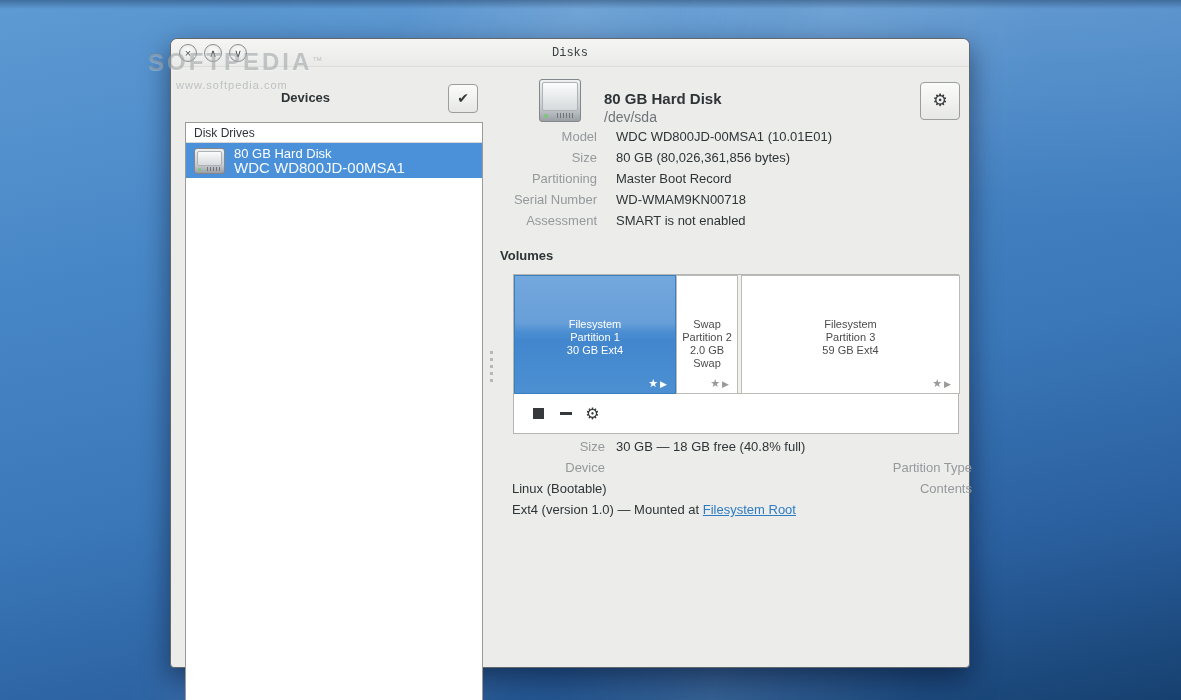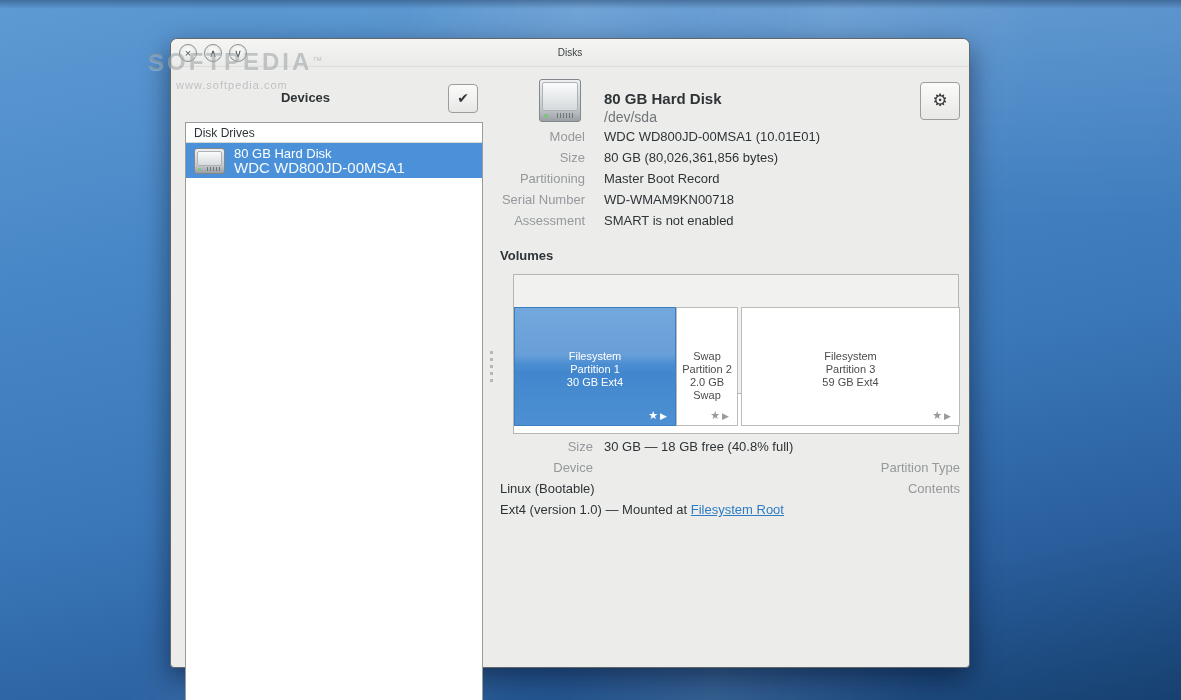--- a/index.html
+++ b/index.html
@@ -16,22 +16,22 @@
   }
   .watermark { position:absolute; left:148px; top:48px; z-index:50; pointer-events:none;
     color:rgba(125,130,133,.42); text-shadow:0 1px 0 rgba(255,255,255,.28); }
   .watermark .wm-title { font-size:24px; font-weight:bold; letter-spacing:3px; }
   .watermark .wm-tm { font-size:10px; vertical-align:super; }
   .watermark .wm-url { font-size:11px; margin:3px 0 0 28px; color:rgba(140,145,148,.5); letter-spacing:1px; }
 
   .window { position:absolute; left:170px; top:38px; width:800px; height:630px;
     background:#ececeb; border:1px solid #62676b; border-radius:7px 7px 4px 4px;
     box-shadow:0 10px 28px rgba(0,5,25,.5); }
-  .titlebar { height:28px; line-height:28px; text-align:center; font-size:10px; color:#3c4043;
-    background:linear-gradient(#f5f5f4,#eaeae9); border-bottom:1px solid #dddddb; border-radius:7px 7px 0 0; }
+  .titlebar { height:28px; line-height:28px; text-align:center; font-size:12px; color:#3c4043;
+    background:linear-gradient(#f5f5f4,#eaeae9); border-bottom:1px solid #dddddb; border-radius:7px 7px 0 0;font-family:Liberation Mono, monospace; }
   .win-controls { position:absolute; left:8px; top:5px; display:flex; gap:7px; z-index:5; }
   .win-btn { width:18px; height:18px; border-radius:50%; border:1px solid #8a8e91;
     background:radial-gradient(circle at 50% 35%, #fdfdfd, #dbdbd9); color:#4a4f52;
     font-size:11px; line-height:16px; text-align:center; cursor:default; }
 
   
   .sidebar { position:absolute; left:0; top:29px; width:329px; height:601px; }
   .devices-title { position:absolute; left:0; top:0; width:100%; height:56px; }
   .devices-label { position:absolute; left:0; right:60px; top:22px; text-align:center;
     font-weight:bold; font-size:13px; }
@@ -70,31 +70,31 @@
   
   .main { position:absolute; left:329px; top:28px; width:471px; height:602px; font-size:13px; }
   .drive-header { position:absolute; left:0; top:10px; width:100%; height:72px; }
   .drive-header .disk-lg { position:absolute; left:39px; top:2px; }
   .drive-title { position:absolute; left:104px; top:13px; font-size:15px; font-weight:bold; }
   .drive-sub { position:absolute; left:104px; top:32px; font-size:14px; color:#6f7578; }
   .gear-btn { position:absolute; right:11px; top:5px; width:40px; height:38px;
     border:1px solid #9a9e9f; border-radius:4px; background:linear-gradient(#fbfbfa,#e7e7e5);
     text-align:center; line-height:36px; font-size:17px; color:#36393b; }
 
-  .kv { display:grid; column-gap:19px; row-gap:6px; position:absolute; left:0; width:460px; }
+  .kv { display:grid; column-gap:19px; row-gap:6px; position:absolute; left:12px; width:460px; }
   .kv .k { text-align:right; color:#95999b; white-space:nowrap; }
   .kv .v { color:#2e3436; white-space:nowrap; }
   .drive-kv { top:62px; grid-template-columns:85px 1fr; }
   .part-kv { top:372px; grid-template-columns:93px 1fr; column-gap:11px; }
 
   .volumes-title { position:absolute; left:0; top:181px; font-weight:bold; font-size:13px; }
   .volumes-frame { position:absolute; left:13px; top:207px; width:446px; height:160px;
     border:1px solid #b5b5b2; background:#f1f1ef; }
   .partitions { position:relative; height:119px; border-bottom:1px solid #b5b5b2; }
-  .part { position:absolute; top:0; height:119px; background:#fff; border:1px solid #bbbbb8;margin-top:32px; }
+  .part { position:absolute; top:0; height:119px; background:#fff; border:1px solid #bbbbb8; }
   .part.selected { border-color:#3c7fc0;
     background:linear-gradient(180deg,#73a8dd 0%,#689fd8 40%,#4b8ed2 48%,#4287ce 55%,#4c90d2 100%); }
   .part-label { position:absolute; left:0; right:0; top:42px; text-align:center;
     font-size:11px; line-height:13px; color:#4c4c4c; }
   .part.selected .part-label { color:#fff; }
   .part-flags { position:absolute; right:6px; bottom:3px; font-size:11px; color:#9a9a97; letter-spacing:2px; }
   .part.selected .part-flags { color:#fff; }
   .part-flags .play { font-size:9px; }
 
   .vol-toolbar { height:39px; background:#fff; display:flex; align-items:center; padding-left:13px; gap:4px; }

